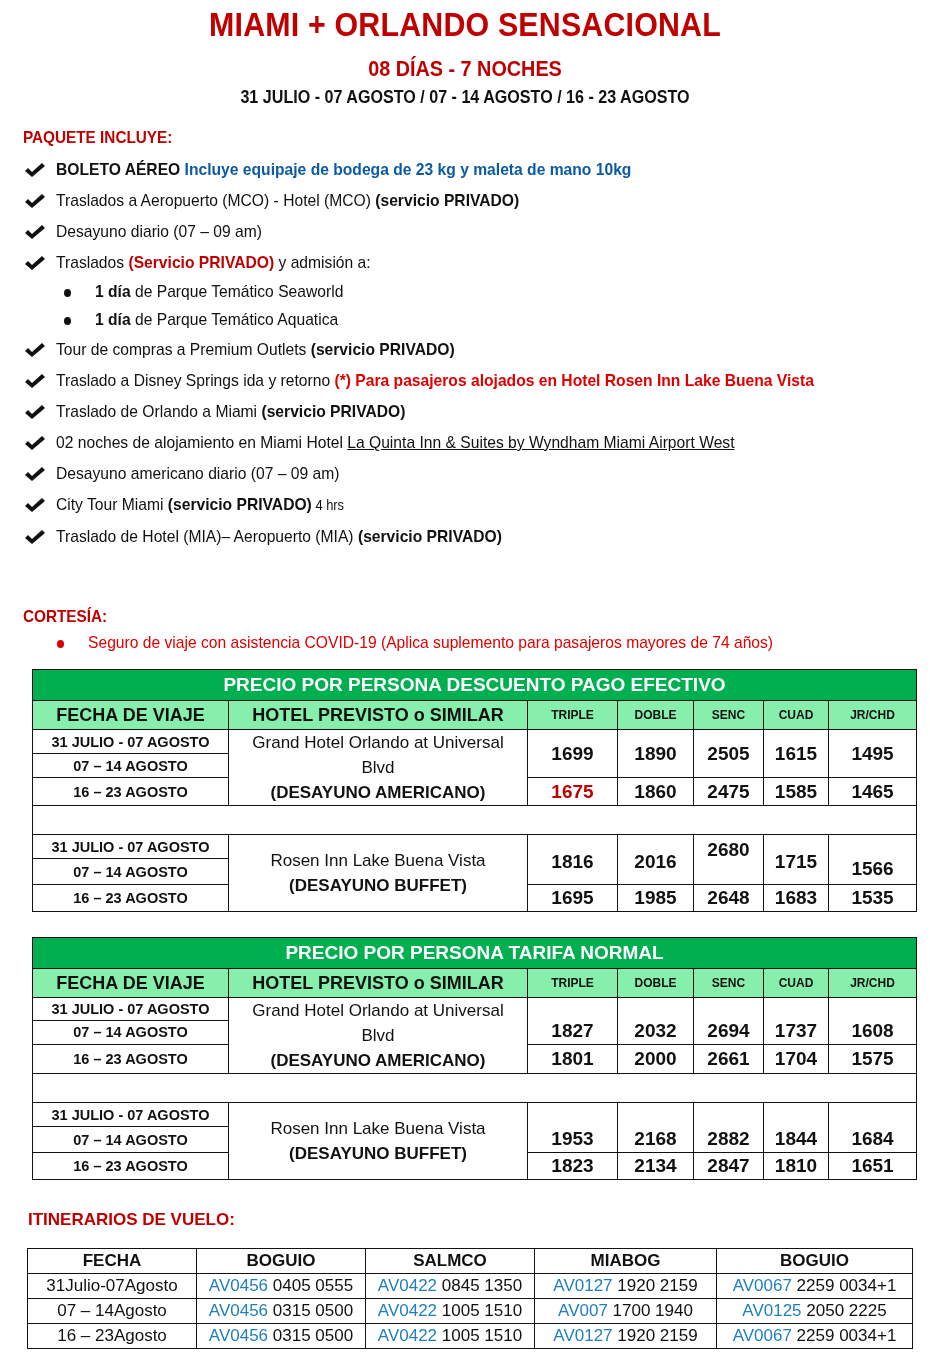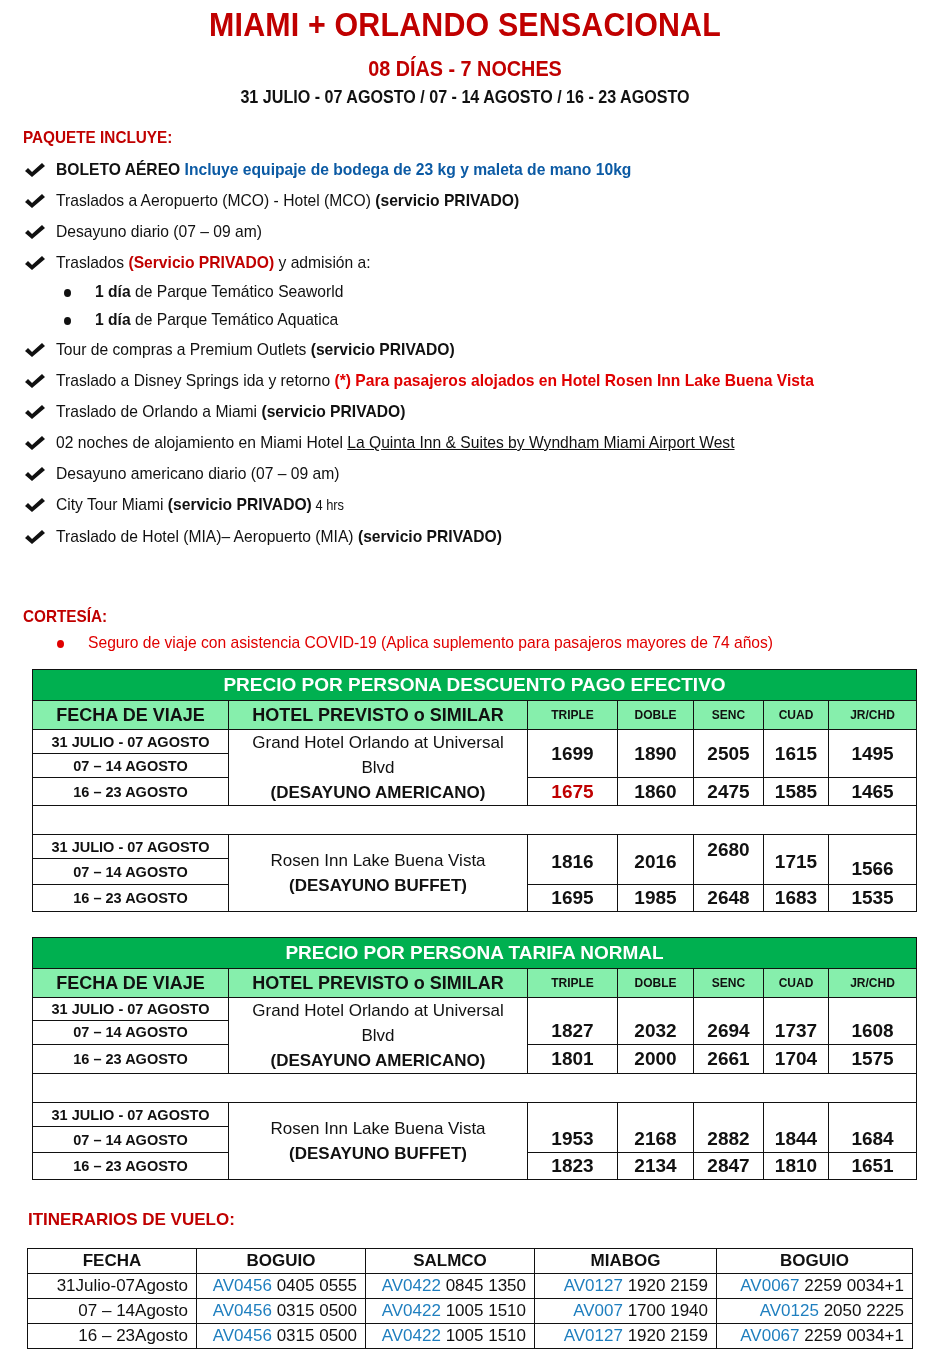--- a/index.html
+++ b/index.html
@@ -80,21 +80,21 @@
   .top-align { vertical-align: top !important; padding-top: 4px !important; }
 
   .itin-head {
     position: absolute; left: 28px; top: 1210px; font-size: 17px; font-weight: bold; color: #c00000;
   }
   table.itin {
     position: absolute; left: 27px; top: 1248px; width: 885px; border-collapse: collapse; table-layout: fixed;
   }
   table.itin td, table.itin th { border: 1px solid #111; height: 25px; font-size: 17px; padding: 0 8px; white-space: nowrap; }
   table.itin th { font-weight: bold; text-align: center; }
-  table.itin td { text-align: right; }
+  table.itin td { text-align: center; }
   .code { color: #1f7fbf; }
 </style>
 </head>
 <body>
 
 <div class="title">MIAMI + ORLANDO SENSACIONAL</div>
 <div class="subtitle">08 DÍAS - 7 NOCHES</div>
 <div class="dates">31 JULIO - 07 AGOSTO / 07 - 14 AGOSTO / 16 - 23 AGOSTO</div>
 
 <div class="section-head" style="top:128px;">PAQUETE INCLUYE:</div>

